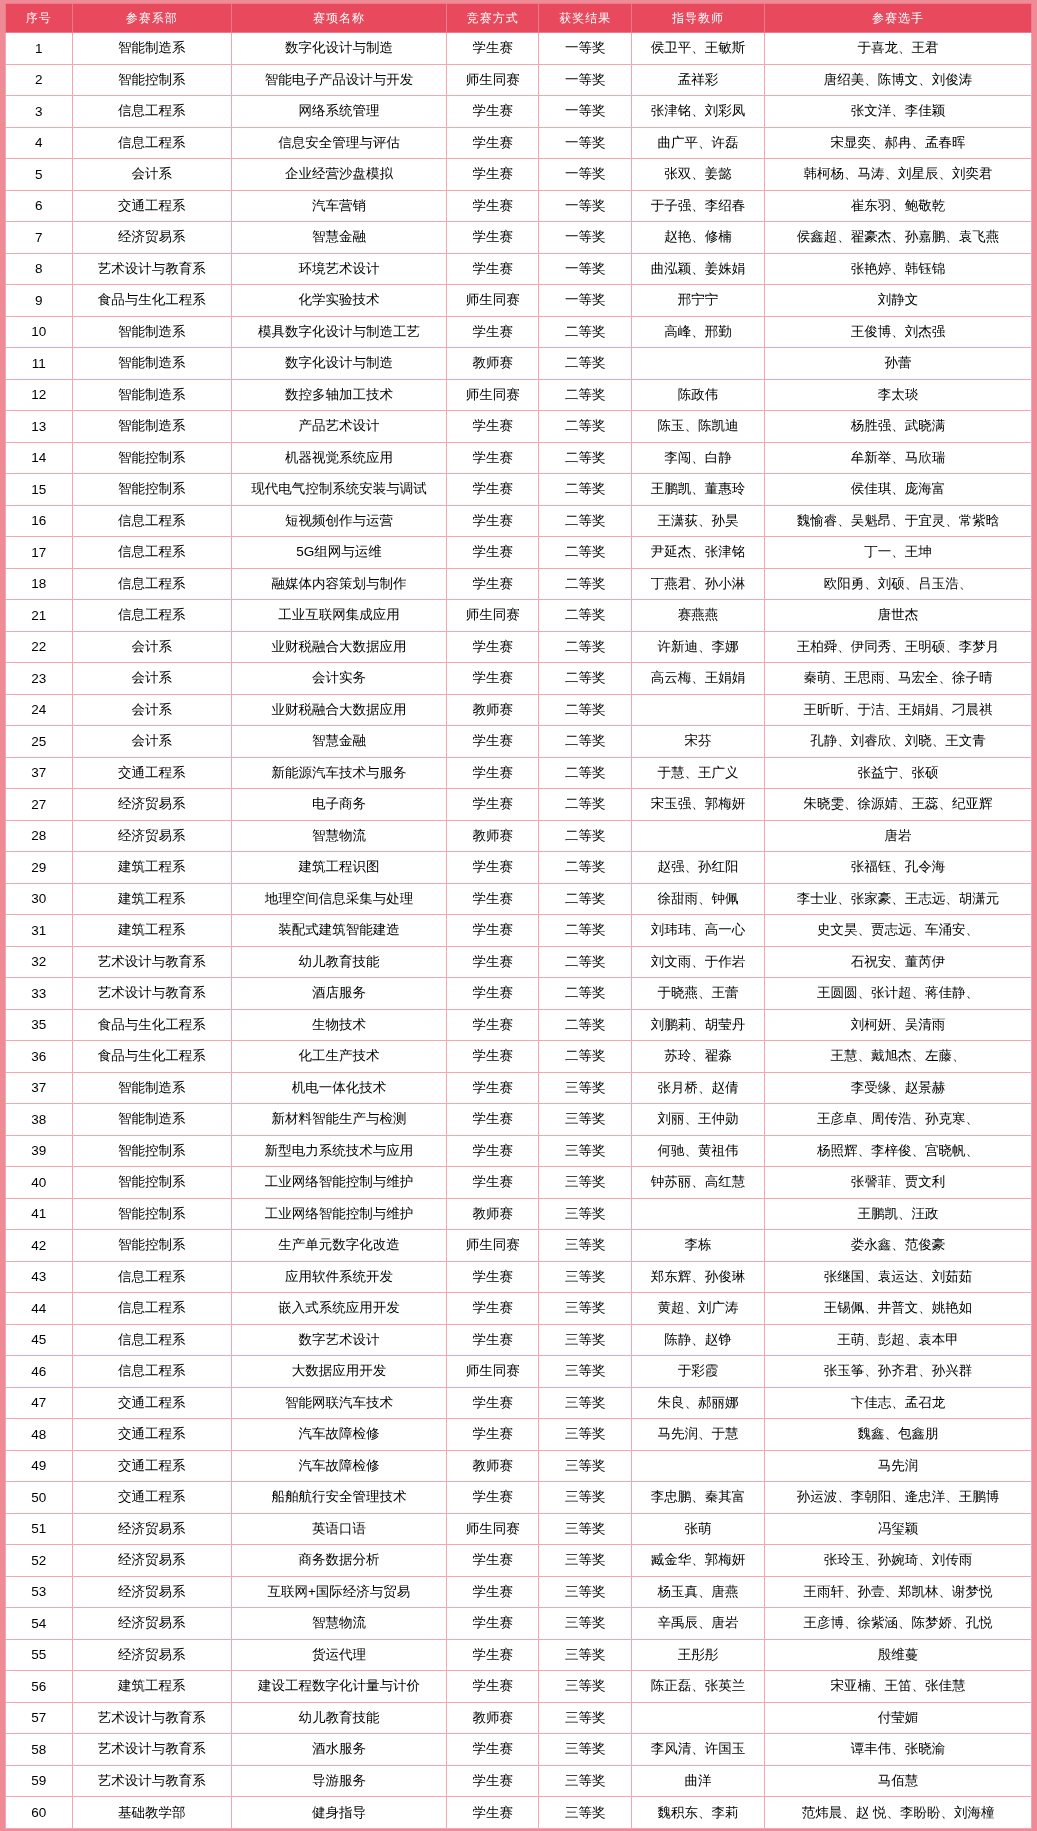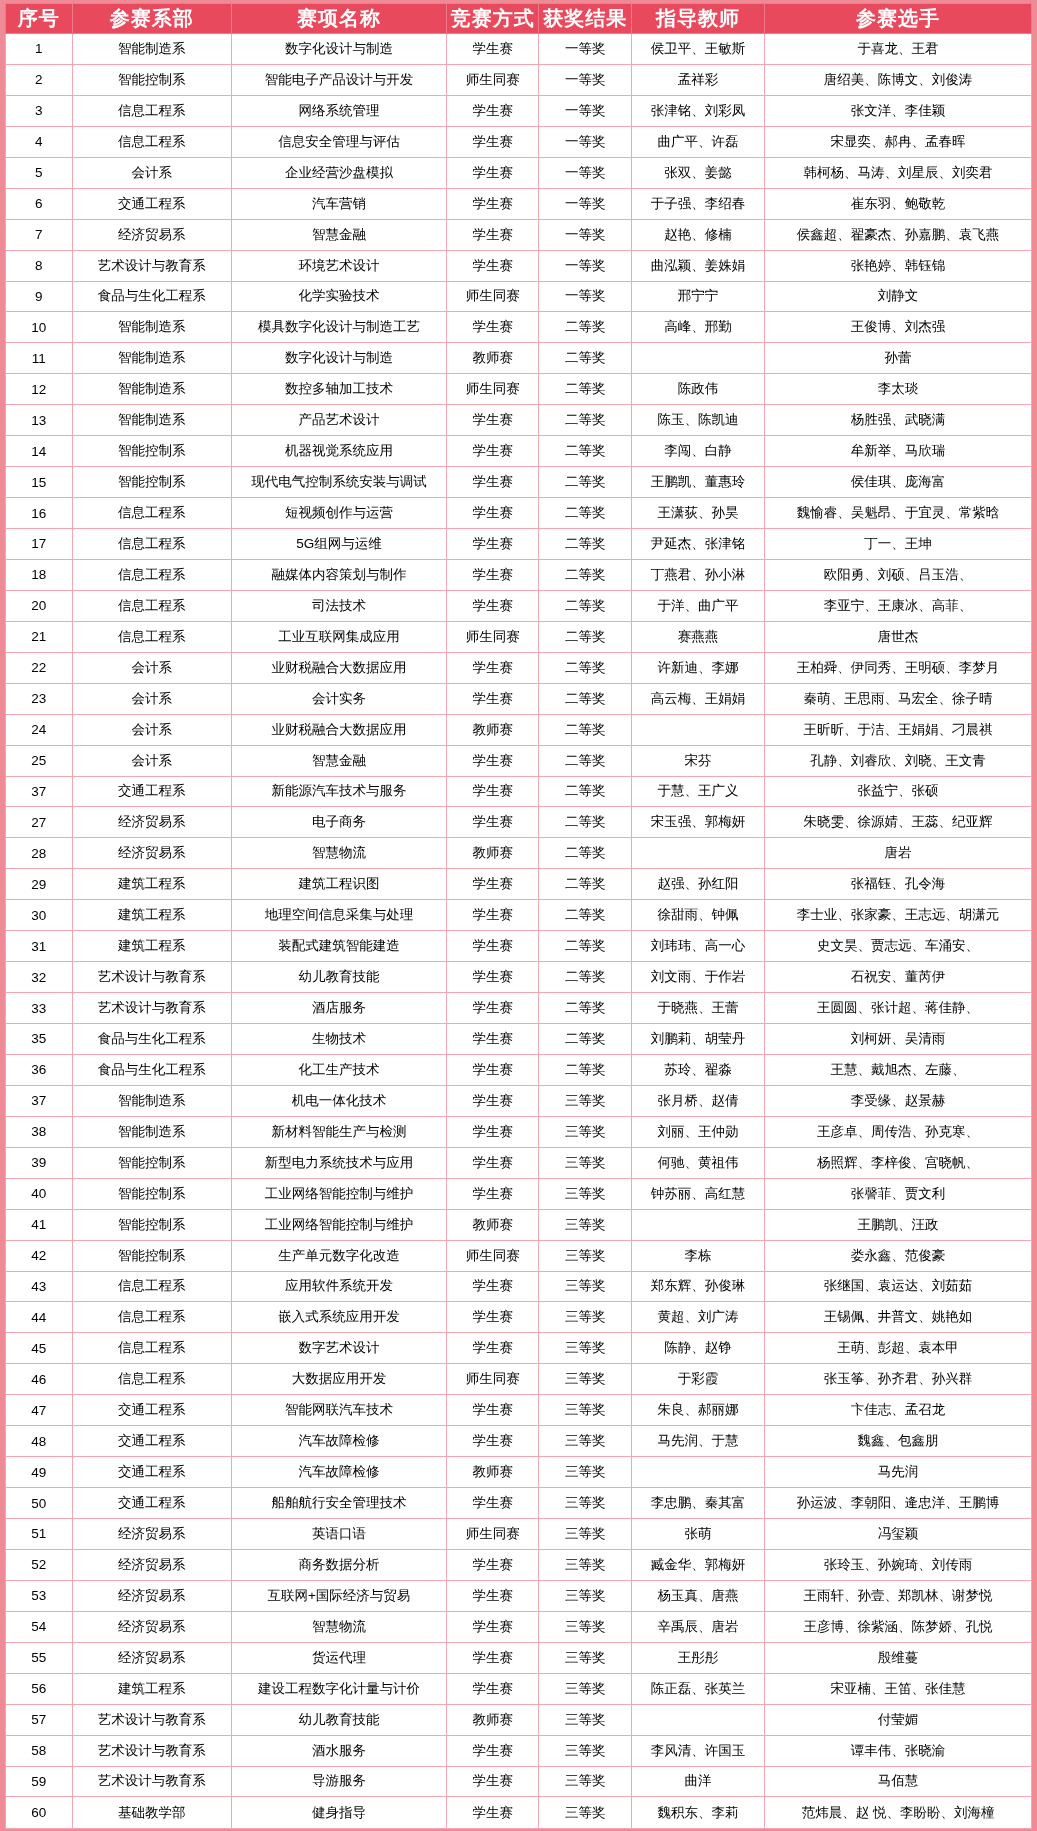--- a/index.html
+++ b/index.html
@@ -31,22 +31,22 @@
   th,td{
     border:1px solid var(--grid);
     text-align:center;
     vertical-align:middle;
     overflow:hidden;
     white-space:nowrap;
   }
   thead th{
     background:var(--header-bg);
     color:var(--header-text);
-    font-size:20px;
-    font-weight:bold;
+    font-size:12px;
+    font-weight:normal;
     height:29px;
     letter-spacing:1px;
     border-color:#f0798a;
   }
   tbody td{
     color:var(--body-text);
     font-size:13.5px;
     height:29px;
     padding:0 2px;
   }
@@ -240,29 +240,20 @@
         <tr>
           <td>18</td>
           <td>信息工程系</td>
           <td>融媒体内容策划与制作</td>
           <td>学生赛</td>
           <td>二等奖</td>
           <td>丁燕君、孙小淋</td>
           <td>欧阳勇、刘硕、吕玉浩、</td>
         </tr>
         <tr>
-          <td>20</td>
-          <td>信息工程系</td>
-          <td>司法技术</td>
-          <td>学生赛</td>
-          <td>二等奖</td>
-          <td>于洋、曲广平</td>
-          <td>李亚宁、王康冰、高菲、</td>
-        </tr>
-        <tr>
           <td>21</td>
           <td>信息工程系</td>
           <td>工业互联网集成应用</td>
           <td>师生同赛</td>
           <td>二等奖</td>
           <td>赛燕燕</td>
           <td>唐世杰</td>
         </tr>
         <tr>
           <td>22</td>

